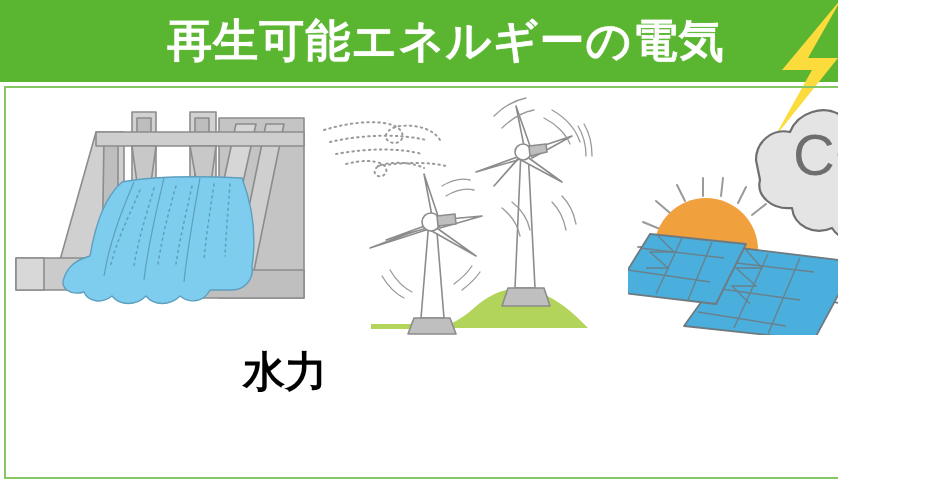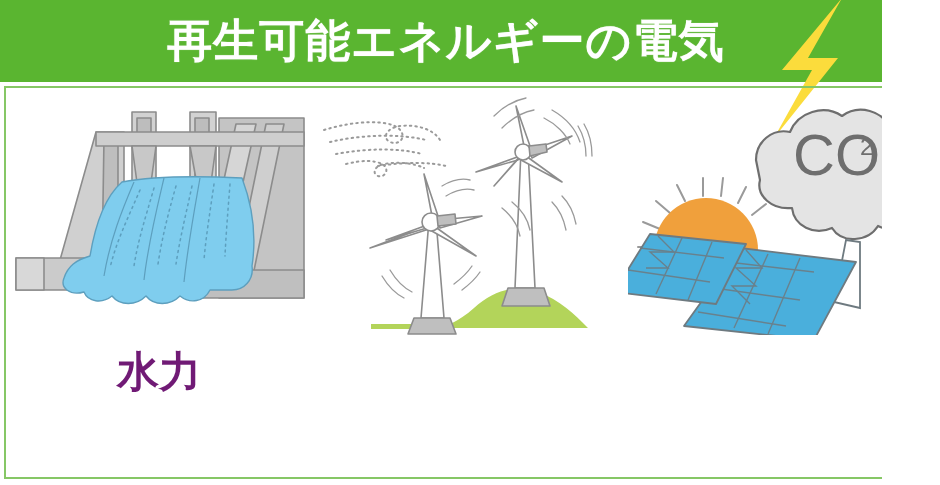--- a/index.html
+++ b/index.html
@@ -1,18 +1,18 @@
 <!DOCTYPE html>
 <html><head>
 <meta charset="utf-8">
 <style>
   html,body{margin:0;padding:0;background:#fff;}
   body{font-family:"Liberation Sans","DejaVu Sans",sans-serif;}
   #page{
-    position:relative;width:838px;height:485px;overflow:hidden;background:#ffffff;padding-left:44px;
+    position:relative;width:838px;height:485px;overflow:hidden;background:#ffffff;
   }
   
   #banner{
     position:absolute;left:0;top:0;width:940px;height:82px;
     background:#5AB530;
   }
   #banner-title{
     position:absolute;left:0;top:0;width:940px;height:82px;
     display:flex;align-items:center;justify-content:center;
     color:#ffffff;font-size:45px;font-weight:bold;letter-spacing:1px;
@@ -26,22 +26,22 @@
   #frame{
     position:absolute;left:4px;top:86px;width:930px;height:393px;
     border:2px solid #86C765;box-sizing:border-box;background:transparent;
   }
   .panel{position:absolute;top:90px;height:310px;}
   #panel-hydro{left:4px;width:310px;}
   #panel-wind{left:316px;width:310px;}
   #panel-solar{left:628px;width:308px;}
   .art{position:absolute;left:0;top:0;width:100%;height:245px;}
   .caption{
-    position:absolute;left:0;bottom:4px;width:100%;text-align:center;
-    color:#701a75;font-size:42px;font-weight:bold;line-height:48px;
+    position:absolute;left:13px;bottom:4px;width:100%;text-align:right;
+    color:#000000;font-size:42px;font-weight:bold;line-height:48px;
     font-family:"DejaVu Sans","Liberation Sans",sans-serif;
   }
   svg{display:block;}
 </style>
 </head>
 <body>
 
 <div id="page">
 
   <div id="banner">

